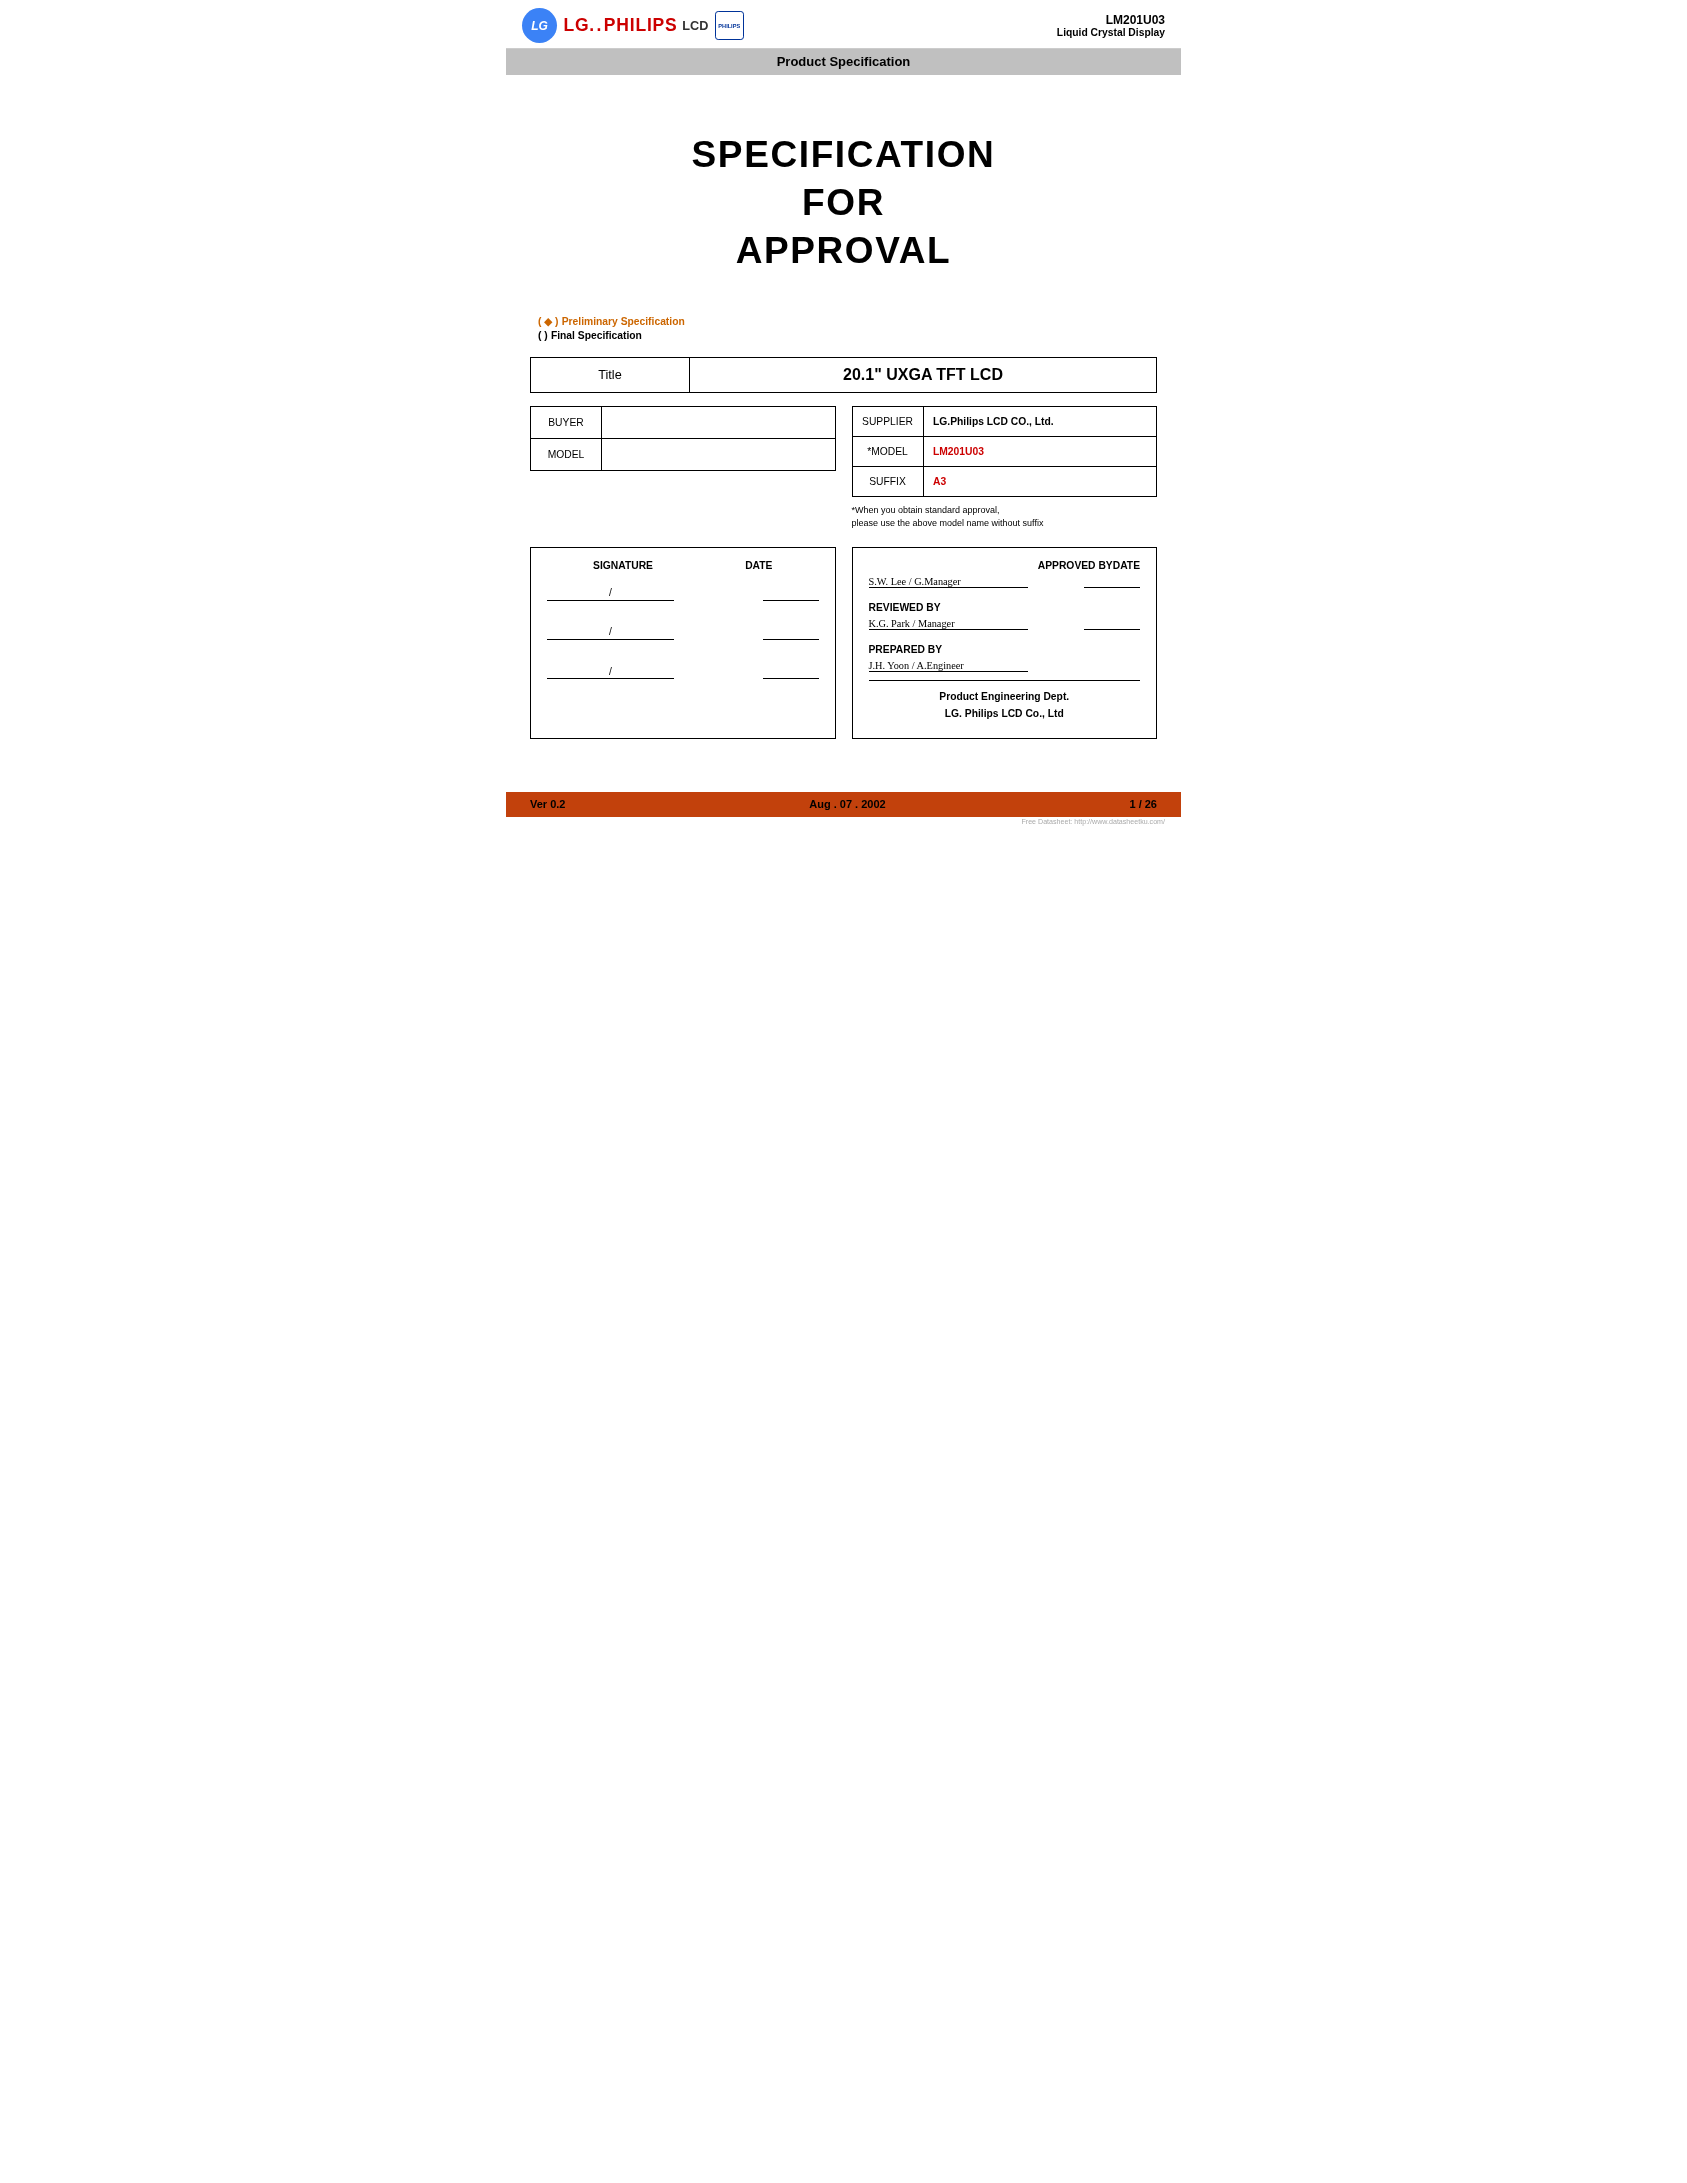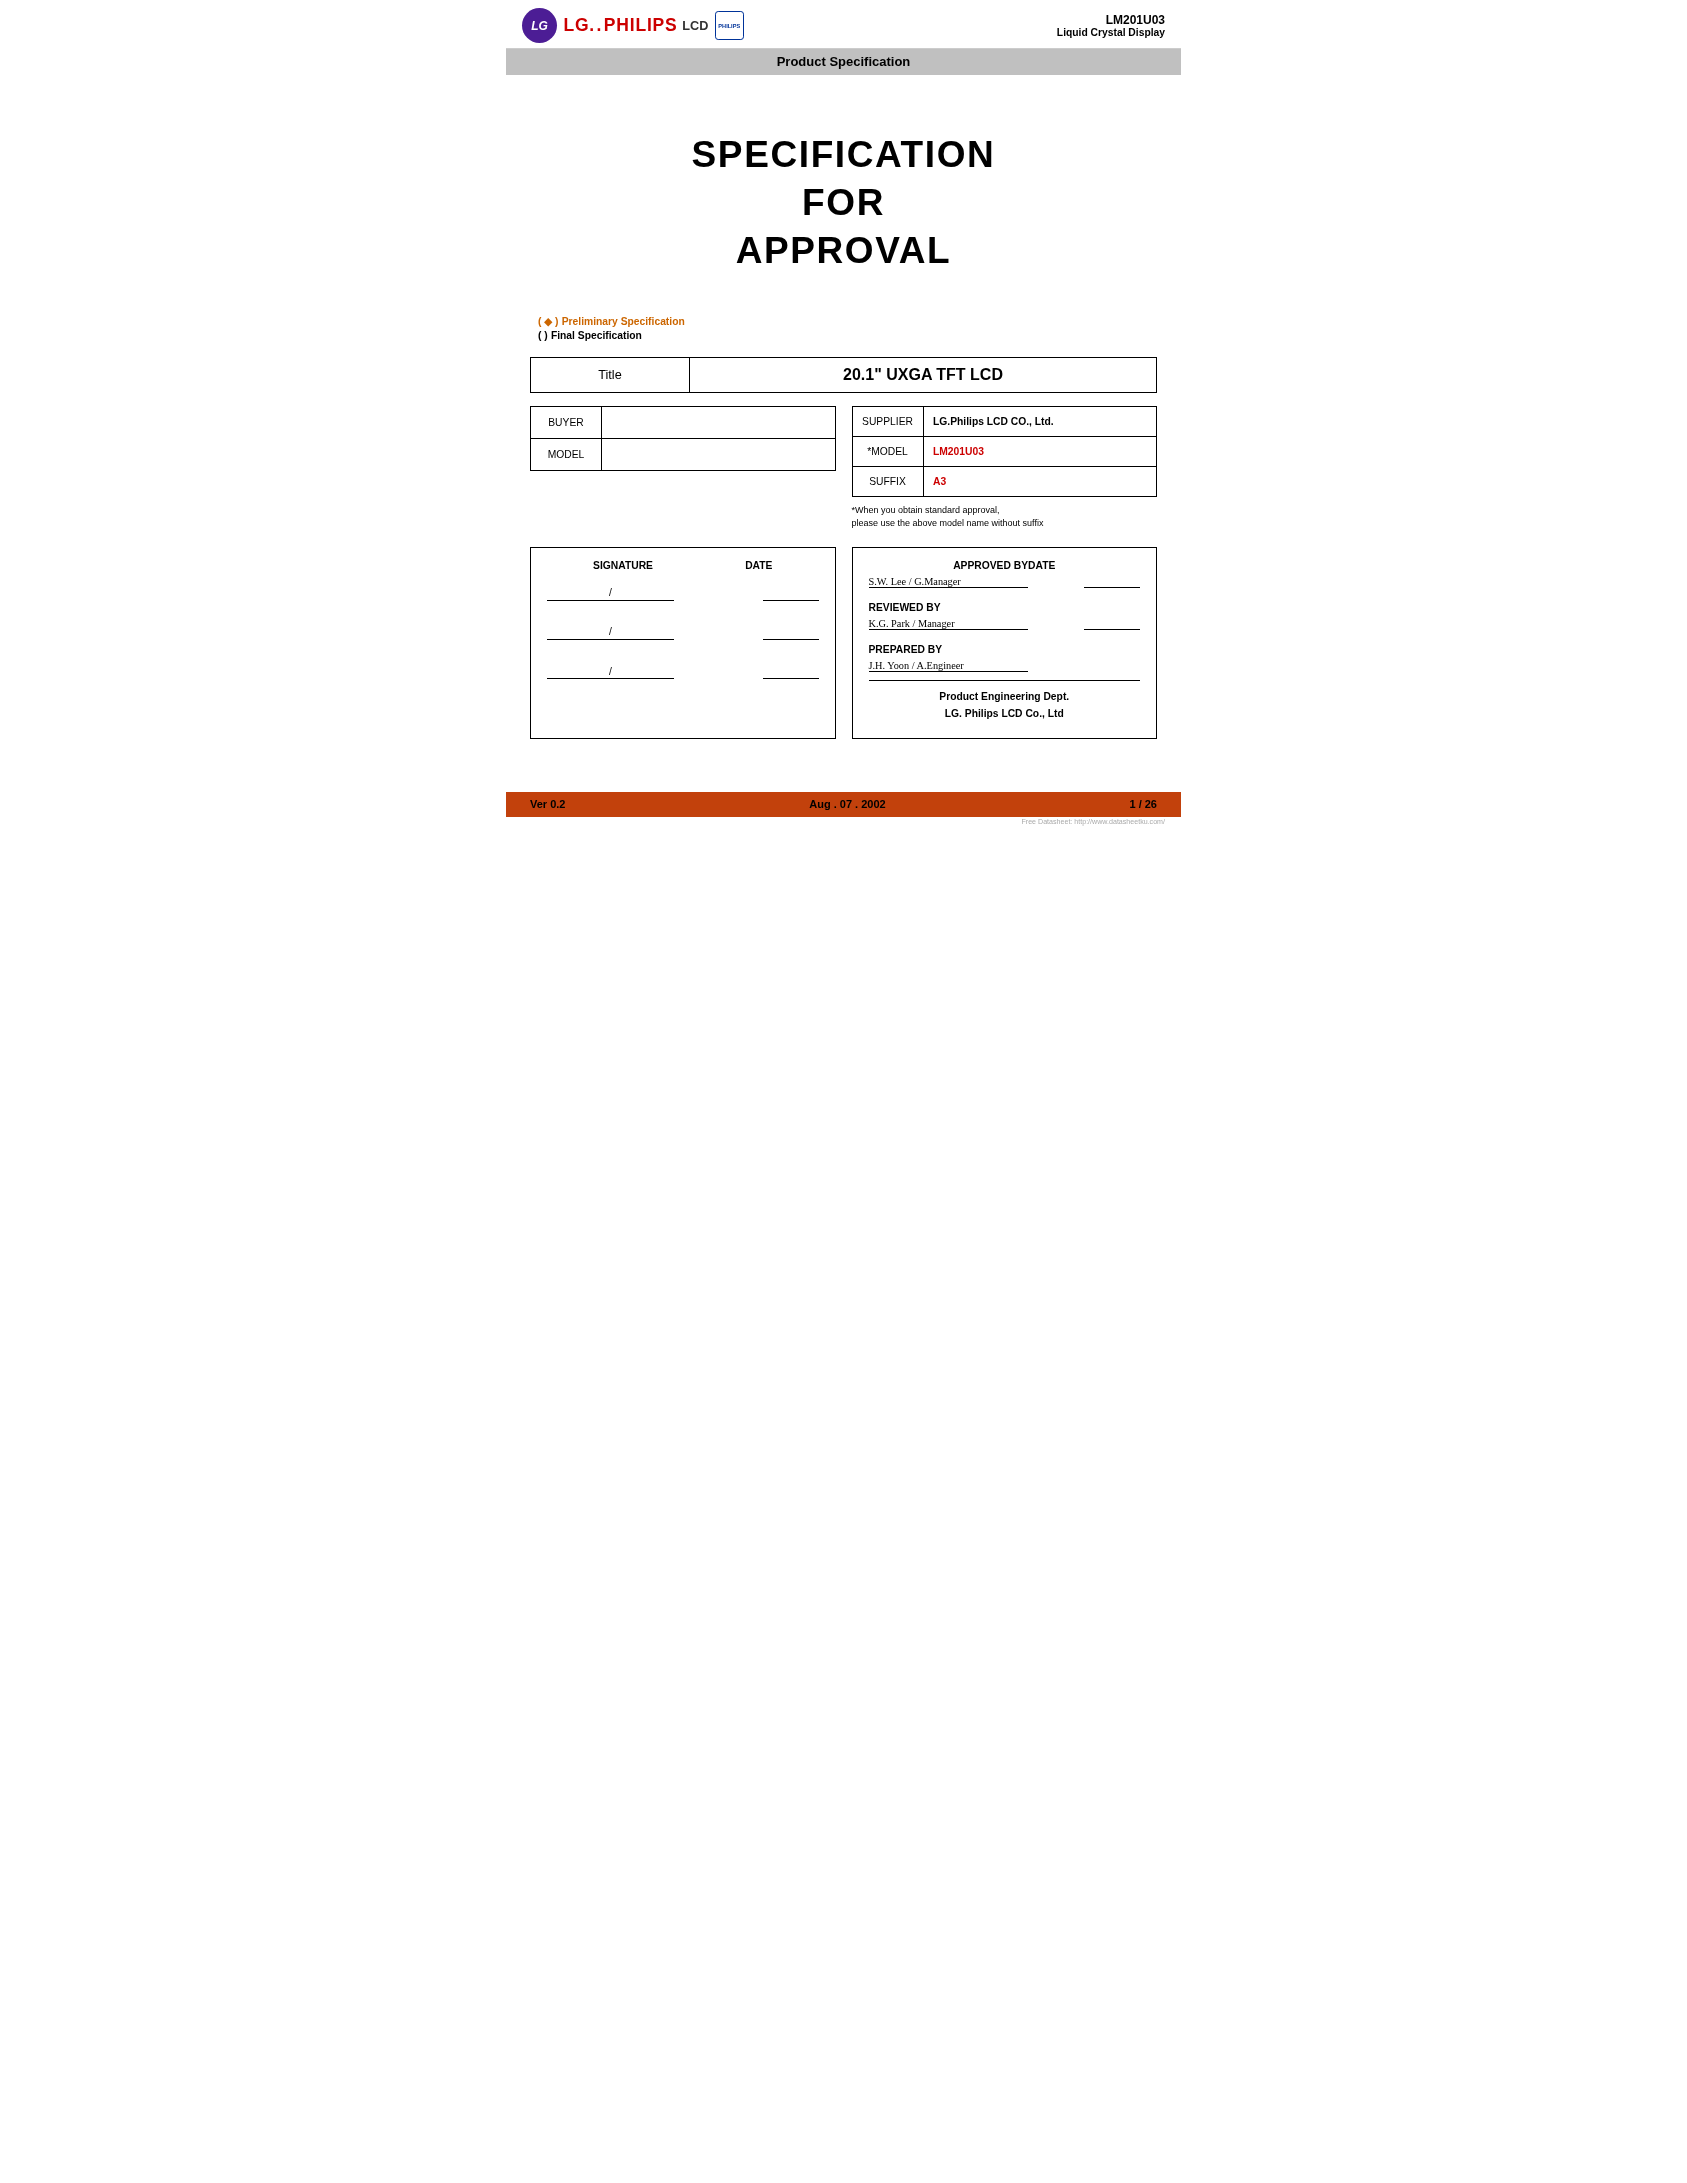--- a/index.html
+++ b/index.html
@@ -23,21 +23,21 @@
     }
     .logo-area {
       display: flex;
       align-items: center;
       gap: 6.4px;
     }
     .lg-circle {
       width: 35px;
       height: 35px;
       border-radius: 50%;
-      background: #4c1d95;
+      background: #3b82f6;
       display: flex;
       align-items: center;
       justify-content: center;
       color: white;
       font-weight: bold;
       font-size: 11px;
       font-style: italic;
     }
     .lg-text {
       font-size: 17.5px;
@@ -254,21 +254,21 @@
       width: 159px;
       font-size: 10.3px;
       font-family: Liberation Serif, serif;
     }
     .approval-date-line {
       border-bottom: 0.8px solid #000;
       width: 56px;
     }
     .approval-header-row {
       display: flex;
-      justify-content: center;
+      justify-content: flex-end;
       font-weight: bold;
       font-size: 10.3px;
       margin-bottom: 4.8px;
     }
     .dept-box {
       border-top: 0.8px solid #000;
       padding-top: 8px;
       text-align: center;
       font-weight: bold;
       font-size: 10.3px;

